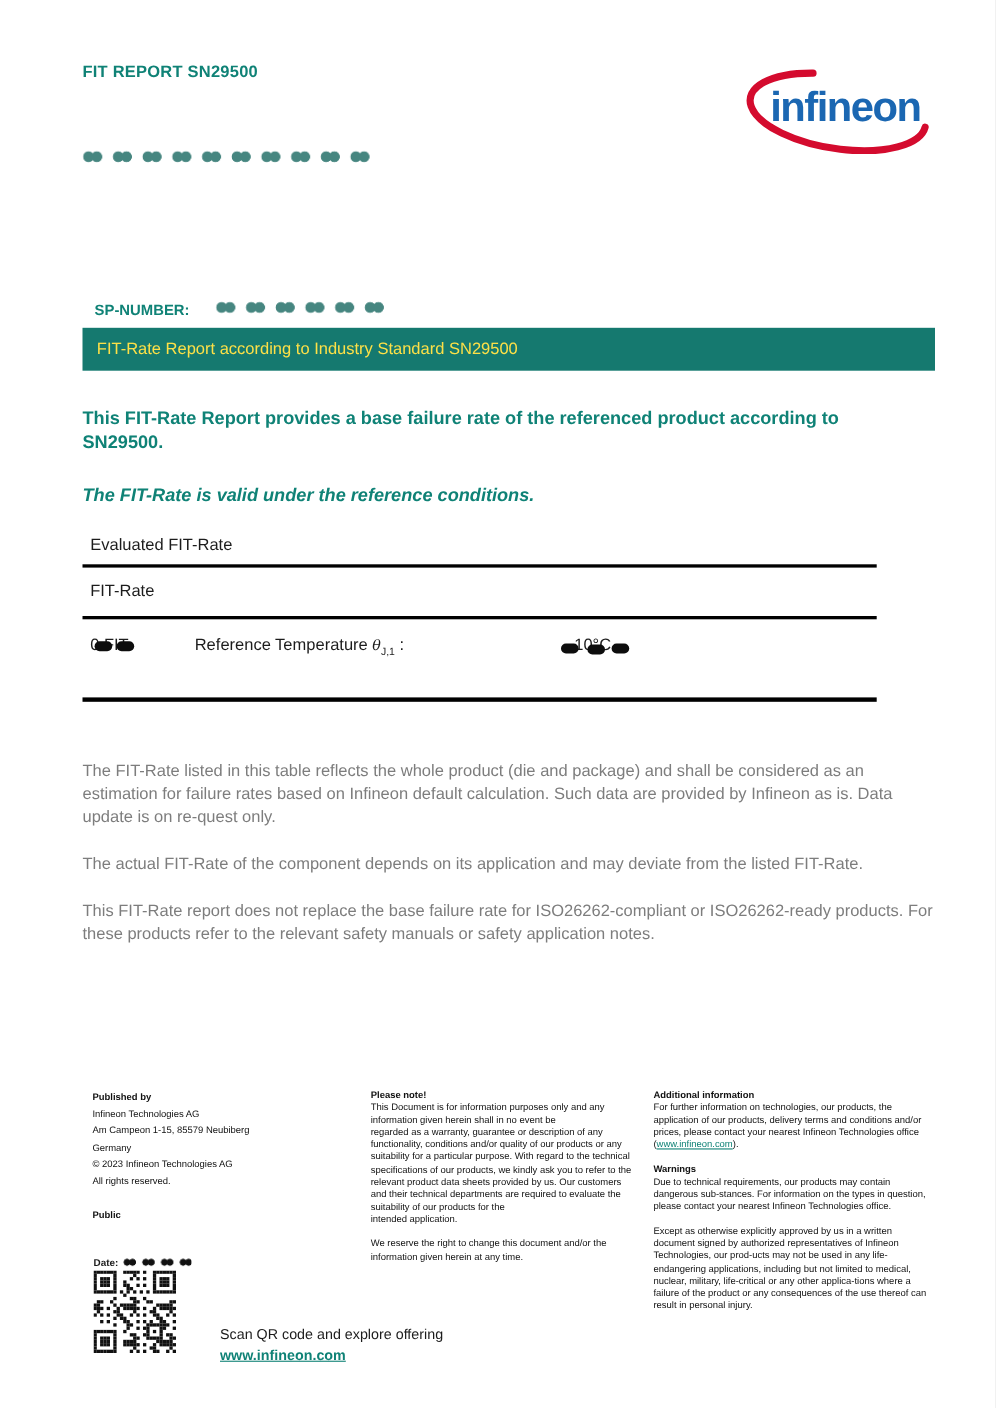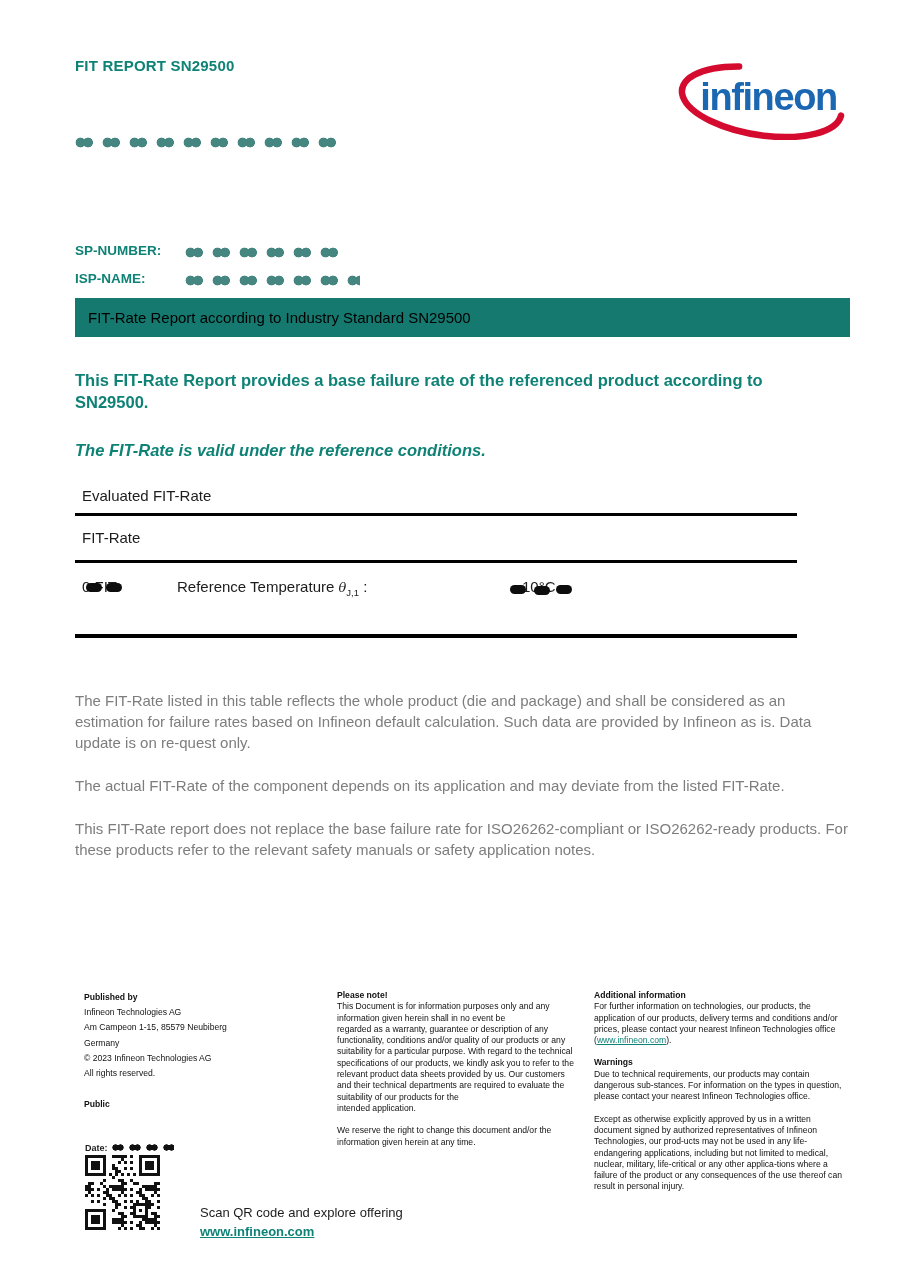--- a/index.html
+++ b/index.html
@@ -22,27 +22,27 @@
       radial-gradient(circle at 13px 5.5px, var(--dots) 4.6px, transparent 5.2px);
     background-size:27px 11px;}
   .dots.black{height:7px;
     background-image:
       radial-gradient(circle at 3.5px 3.5px, #111 2.9px, transparent 3.4px),
       radial-gradient(circle at 8.5px 3.5px, #111 2.9px, transparent 3.4px);
     background-size:17px 7px;}
 
   .title-dots{position:absolute;left:75px;top:137px;width:266px;}
 
-  .meta-row{position:absolute;left:75px;display:flex;align-items:flex-end;height:20px;}
+  .meta-row{position:absolute;left:86px;display:flex;align-items:flex-start;height:20px;margin-top:36px;}
   .meta-row .lbl{width:110px;font-size:13.5px;font-weight:700;color:var(--teal);}
   .sp-row{top:238px;} .isp-row{top:266px;}
   .sp-row .dots{width:155px;} .isp-row .dots{width:175px;}
 
   .banner{position:absolute;left:75px;top:298px;width:775px;height:39px;background:var(--banner);
-          color:#000000;font-size:15px;display:flex;align-items:center;padding-left:13px;}
+          color:#fde047;font-size:15px;display:flex;align-items:center;padding-left:13px;}
 
   .teal-h{position:absolute;left:75px;width:720px;font-size:16.5px;font-weight:700;color:var(--teal);line-height:22px;}
   .h1{top:369px;} .h2{top:439px;font-style:italic;}
 
   .fit-table{position:absolute;left:75px;top:487px;width:722px;font-size:15px;}
   .tbl-title{padding:0 0 9px 7px;font-size:15px;}
   .rule{height:3px;background:#000;}
   .rule.bottom{height:4px;}
   .tbl-head{display:flex;padding:13px 0 14px 0;flex-direction:column;}
   .tbl-row{display:flex;padding:15px 0 36px 0;}

